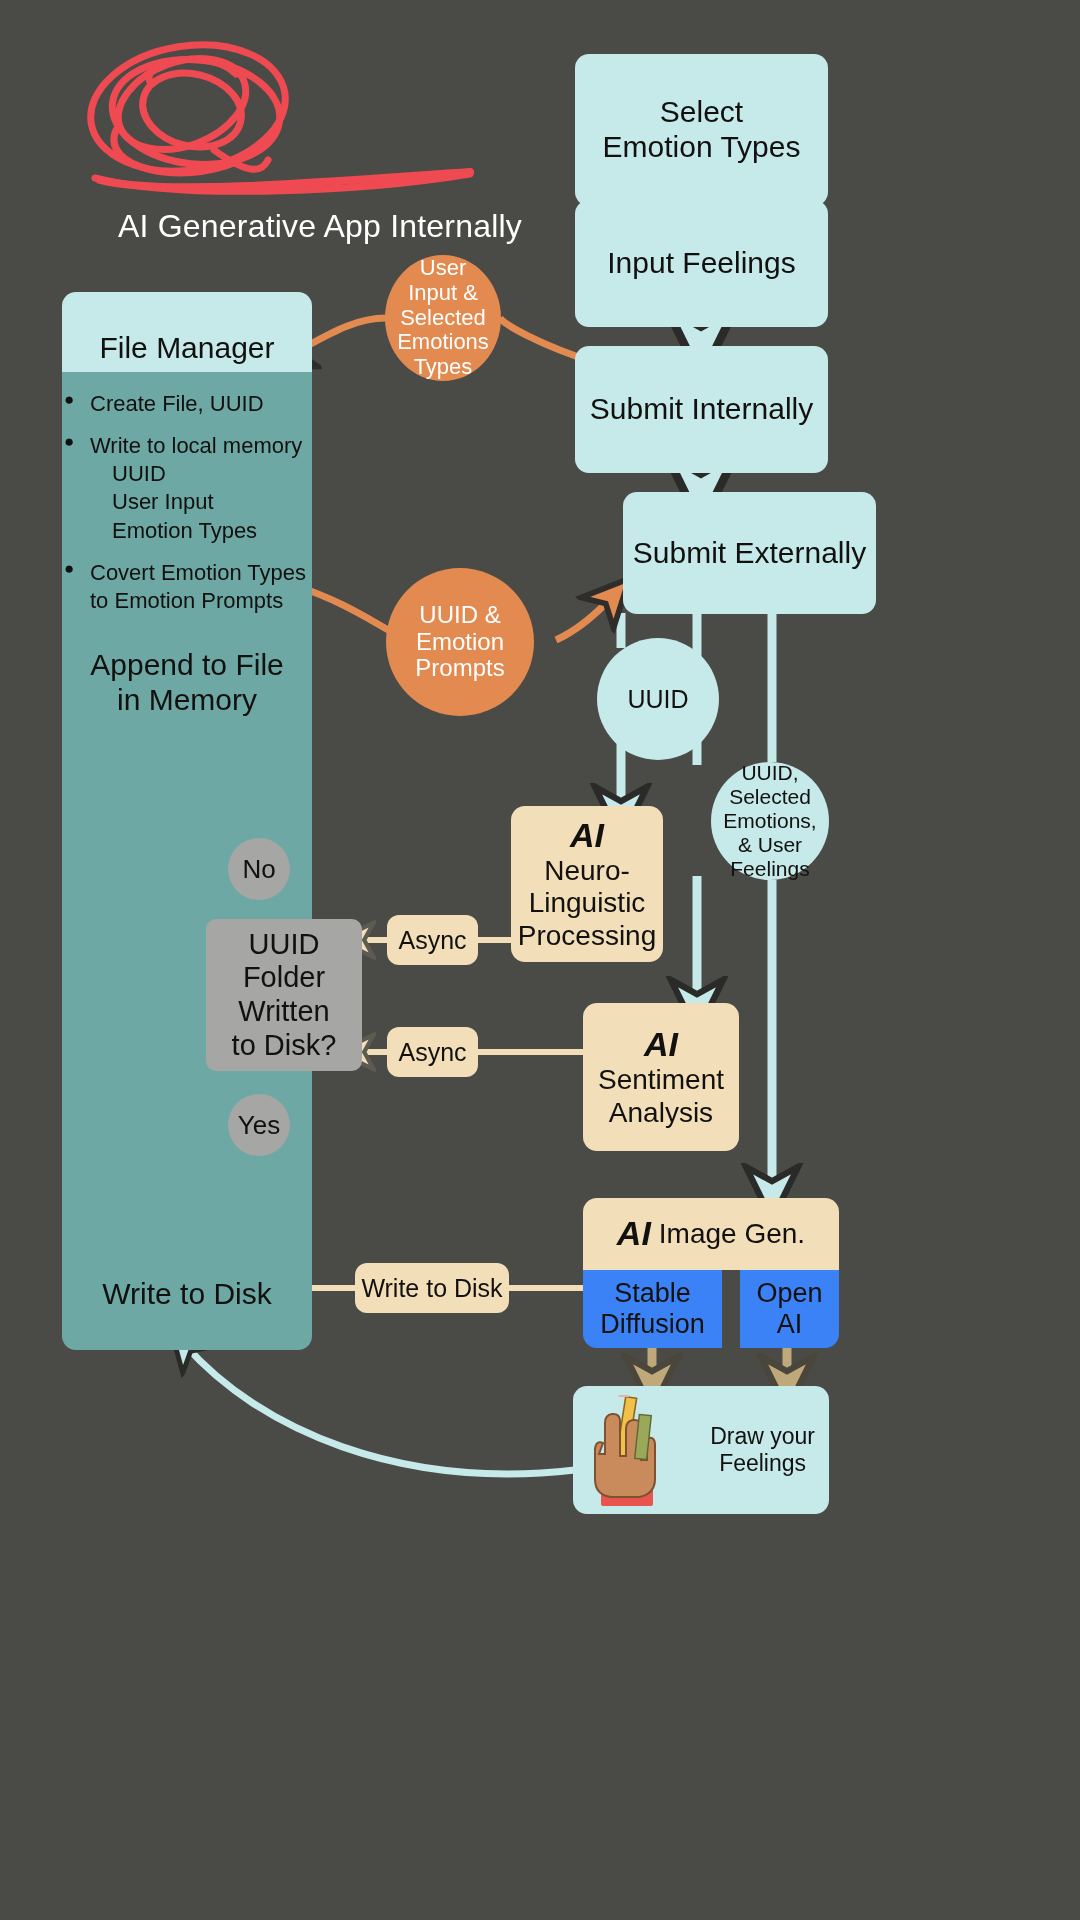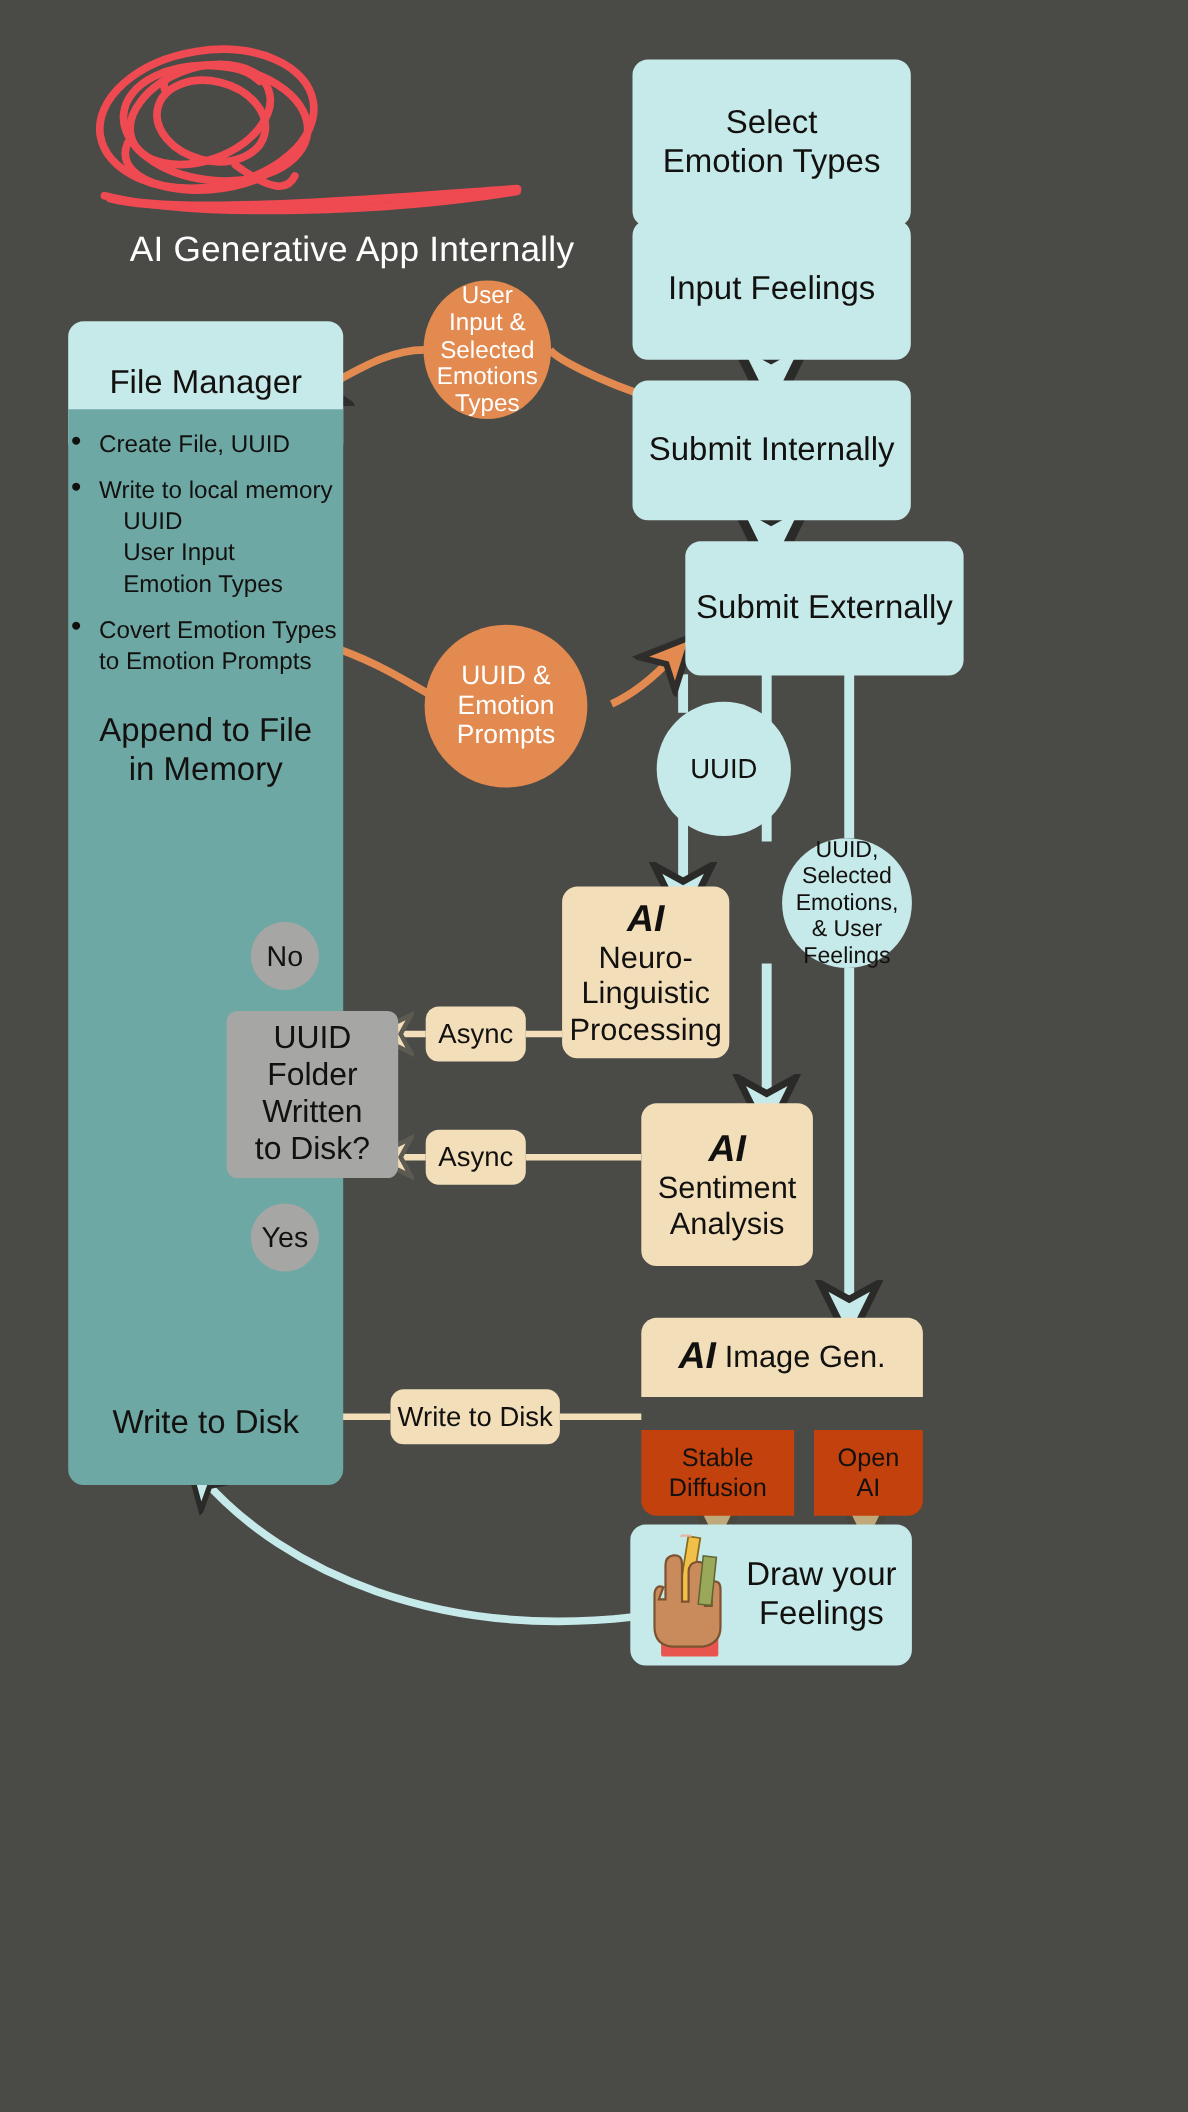--- a/index.html
+++ b/index.html
@@ -12,41 +12,41 @@
   }
   #stage { position: absolute; inset: 0; }
   svg.layer { position: absolute; left:0; top:0; width:1080px; height:1920px; pointer-events:none; }
 
   .node { position: absolute; display:flex; align-items:center; justify-content:center;
           text-align:center; color:#12110f; line-height:1.16; }
 
   .cyan-box { background:#c6e9e9; border-radius:14px; font-size:30px; }
   .teal-panel { background:#6ea8a4; border-radius:0 0 14px 14px; }
   .tan-box { background:#f2dfba; border-radius:14px; font-size:28px; }
-  .tan-dark { background:#c2410c; font-size:23px;margin-top:30px; }
+  .tan-dark { background:#3b82f6; font-size:27px; }
   .gray-box { background:#a6a6a4; border-radius:10px; font-size:29px; }
   .gray-pill { background:#a6a6a4; border-radius:50%; font-size:26px; }
   .orange-circle { background:#e28a4f; border-radius:50%; color:#ffffff; font-size:22px; line-height:1.12; }
   .cyan-circle { background:#c6e9e9; border-radius:50%; font-size:23px; line-height:1.15; }
   .tan-pill { background:#f2dfba; border-radius:12px; font-size:25px; }
 
   .logo-wrap { position:absolute; left:60px; top:40px; width:520px; height:230px; }
   .logo-sub { position:absolute; left:0; top:168px; width:520px; text-align:center;
               color:#ffffff; font-size:32px; letter-spacing:.2px; }
   .scout-text { position:absolute; left:248px; top:48px; color:#ffffff;
                 font-family:"DejaVu Serif", serif; font-style:italic; font-size:84px; }
   .bullets { position:absolute; left:64px; top:390px; width:252px; font-size:22px; color:#12110f; }
   .bullets li { list-style:none; position:relative; padding-left:26px; margin-bottom:14px; line-height:1.28; }
   .bullets li:before { content:"\25CF"; position:absolute; left:0; top:-1px; font-size:17px; }
   .sub { display:block; padding-left:22px; }
 
   .bold-ai { font-weight:bold; font-style:italic; font-size:34px; display:block; }
   .inline-ai { font-weight:bold; font-style:italic; font-size:34px; margin-right:8px; }
 
-  .draw-box { background:#c6e9e9; border-radius:14px; font-size:30px; }
+  .draw-box { background:#c6e9e9; border-radius:14px; font-size:23px; }
   .hand { position:absolute; left:585px; top:1395px; width:90px; height:115px; }
 </style>
 </head>
 <body>
 
 <div id="stage">
 
   <svg class="layer" viewBox="0 0 1080 1920">
     <defs>
       <marker id="cyanArrow" markerWidth="7" markerHeight="7" refX="3.2" refY="3.5" orient="auto">

